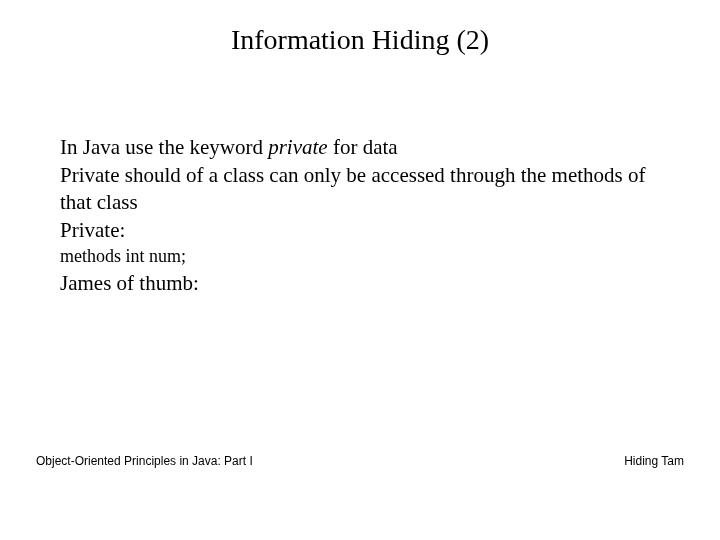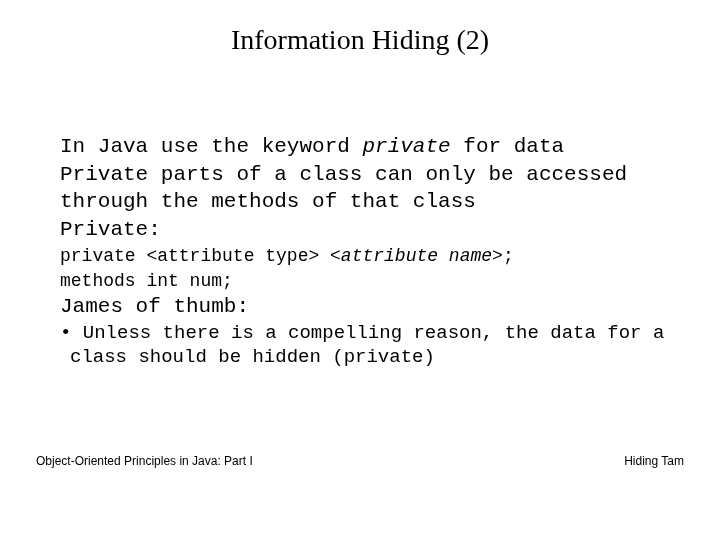--- a/index.html
+++ b/index.html
@@ -26,21 +26,20 @@
     font-size: 28px;
     font-weight: 400;
   }
   .body {
     position: absolute;
     top: 134px;
     left: 60px;
     right: 54px;
     font-size: 21px;
     line-height: 1.25;
-    font-family: Liberation Mono, monospace;
   }
   .body .line {
     margin: 0 0 2px 0;
   }
   .indent1 {
     margin-left: 60px;
     font-size: 18px;
   }
   .indent-bullet {
     margin-left: 40px;
@@ -67,28 +66,24 @@
 <body>
 
 <div class="slide">
 
   <div class="title">Information Hiding (2)</div>
 
   <div class="body">
     <p class="line">
       <span>In Java use the keyword </span><em class="kw">private</em><span> for data</span>
     </p>
-    <p class="line">Private parts of a class can only be accessed through the methods of that class</p>
+    <p class="line">Private should of a class can only be accessed through the methods of that class</p>
     <p class="line">Private:</p>
-    <p class="line indent1">
-      <span>private &lt;attribute type&gt; </span><em class="kw">&lt;attribute name&gt;</em><span>;</span>
-    </p>
     <p class="line indent1">methods int num;</p>
     <p class="line gap-above">James of thumb:</p>
-    <p class="line indent-bullet">• Unless there is a compelling reason, the data for  a class should be hidden (private)</p>
   </div>
 
   <div class="footer">
     <span>Object-Oriented Principles in Java: Part I</span>
     <span>Hiding Tam</span>
   </div>
 
 </div>
 
 </body></html>

